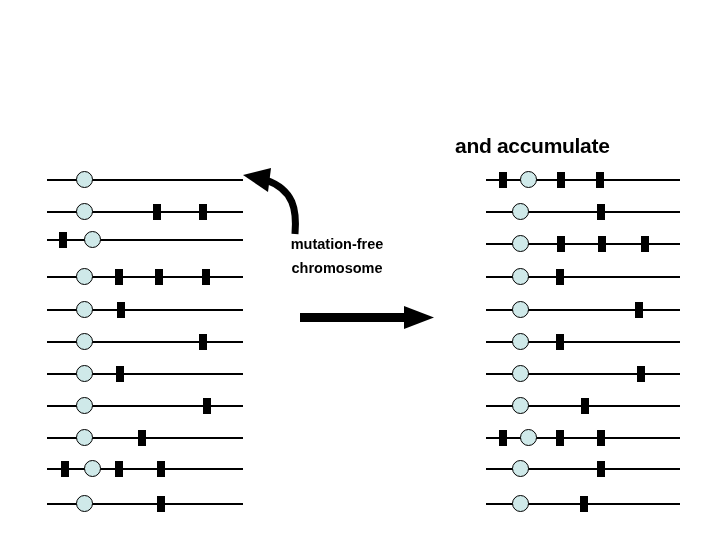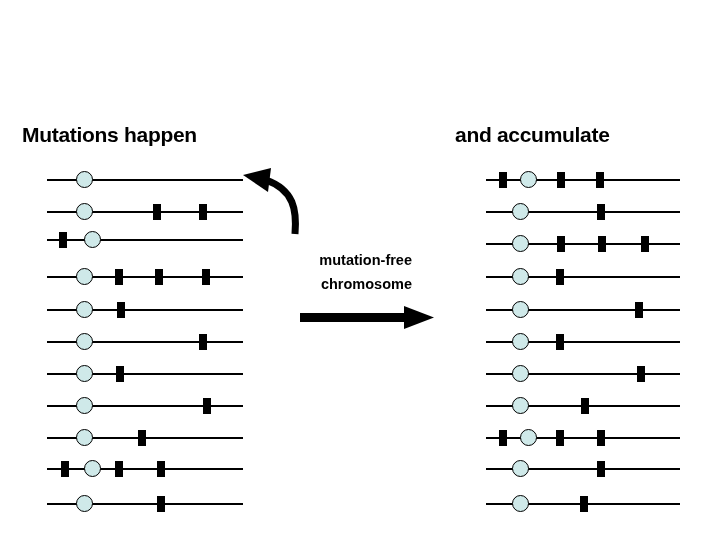--- a/index.html
+++ b/index.html
@@ -23,21 +23,21 @@
   }
 
   .col-header{
     position:absolute;
     font-size:21px;
     font-weight:bold;
     letter-spacing:-0.3px;
     white-space:nowrap;
   }
   #hdr-left{left:22px;top:123px;}
-  #hdr-right{left:455px;top:123px;}
+  #hdr-right{left:455px;top:134px;}
 
   .chrom-col{position:absolute;top:0;left:0;}
 
   .chrom-row{position:absolute;height:26px;}
 
   .chrom-line{
     position:absolute;
     left:0;top:12px;
     height:2px;
     background:#000000;
@@ -55,39 +55,38 @@
 
   .mut-bar{
     position:absolute;
     width:8px;height:16px;
     background:#000000;
     top:5px;
   }
 
   .center-label{
     position:absolute;
-    left:262px;top:248px;
+    left:262px;top:232px;
     width:150px;
-    text-align:right;
+    text-align:center;
     font-size:14.5px;
     font-weight:bold;
     line-height:24px;
     white-space:pre-line;
   }
 
   .curved-arrow{position:absolute;left:240px;top:166px;}
   .straight-arrow{position:absolute;left:300px;top:305px;}
 </style>
 </head>
 <body>
 
 <div id="stage">
 
 
-  <div class="col-header" id="hdr-left">Mutations happen</div>
   <div class="col-header" id="hdr-right">and accumulate</div>
 
   <div class="chrom-col" id="col-left">
       <div class="chrom-row" style="left: 0px; top: 167px; width: 720px;">
         <div class="chrom-line" style="left: 47px; width: 196px;"></div>
         <div class="mut-free" style="left: 76px;"></div>
       </div>
       <div class="chrom-row" style="left: 0px; top: 199px; width: 720px;">
         <div class="chrom-line" style="left: 47px; width: 196px;"></div>
         <div class="mut-bar" style="left: 153px;"></div>

